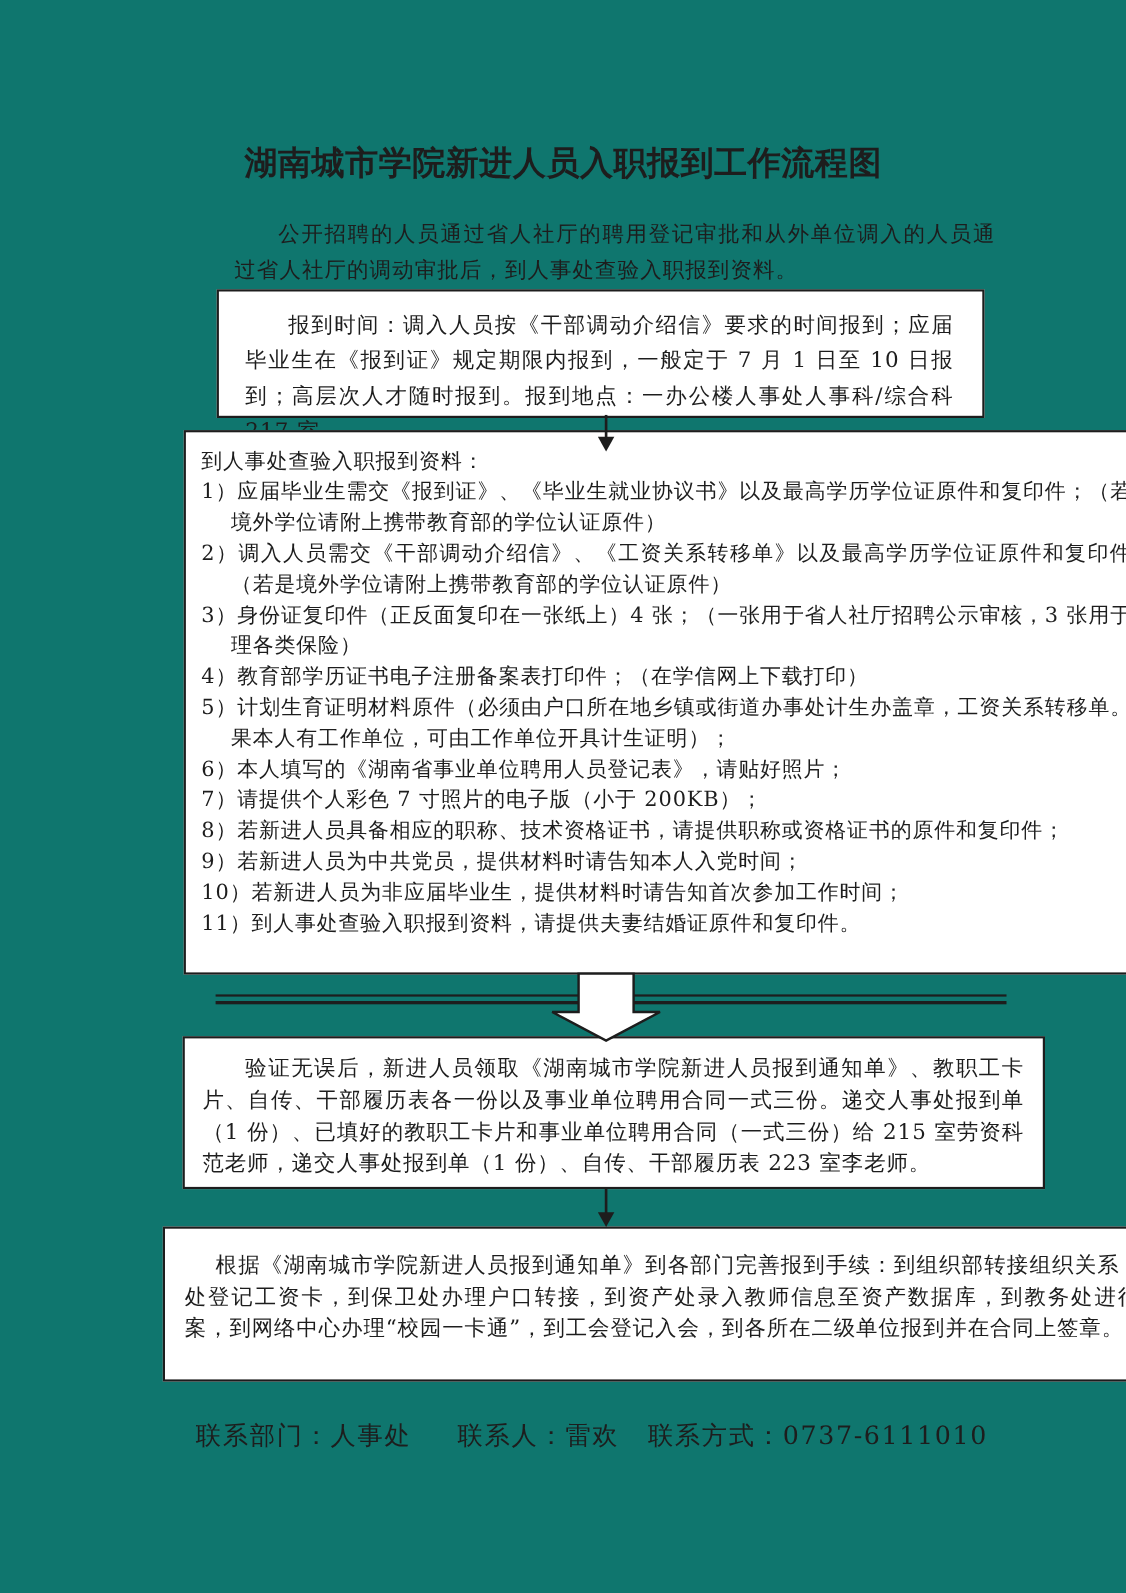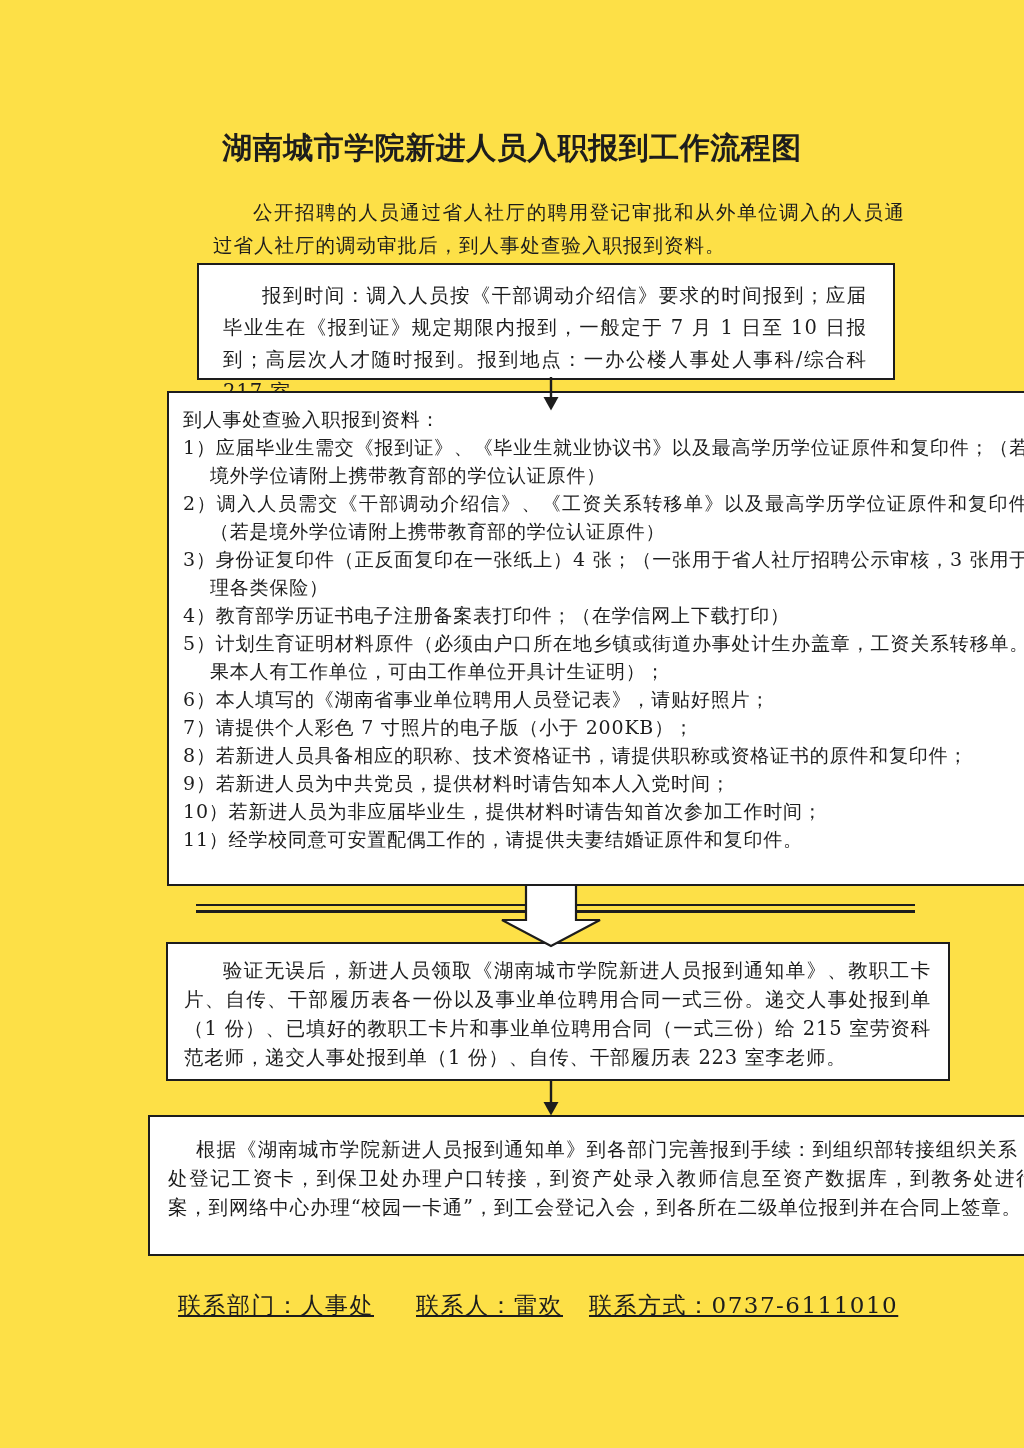--- a/index.html
+++ b/index.html
@@ -1,21 +1,21 @@
 <!DOCTYPE html>
 <html lang="zh"><head>
 <meta charset="utf-8">
 <style>
   html, body { margin: 0; padding: 0; background: #e8e8e8; }
   .page {
     position: relative;
     width: 1024px;
     height: 1448px;
     margin: 0 auto;
-    background: #fde047;
+    background: #0f766e;
     color: #1d1d1d;
     font-family: "DejaVu Serif", "Liberation Serif", serif;
     overflow: hidden;
   }
   .page-title {
     position: absolute;
     left: 0; top: 128px;
     width: 100%;
     margin: 0;
     text-align: center;
@@ -106,21 +106,20 @@
     text-align: justify;
   }
   .box-departments p { text-indent: 28px; }
   .contact-footer {
     position: absolute;
     left: 178px; top: 1290px;
     margin: 0;
     font-size: 23px;
     letter-spacing: 1.5px;
     white-space: nowrap;
-    text-decoration: underline;
   }
   .contact-footer .seg-dept   { margin-right: 42px; }
   .contact-footer .seg-person { margin-right: 26px; }
 </style>
 </head>
 <body>
 
 <div class="page">
 
   <h1 class="page-title">湖南城市学院新进人员入职报到工作流程图</h1>
@@ -142,21 +141,21 @@
       <li class="ck-item"><span>1）</span><span>应届毕业生需交《报到证》、《毕业生就业协议书》以及最高学历学位证原件和复印件；（若是境外学位请附上携带教育部的学位认证原件）</span></li>
       <li class="ck-item"><span>2）</span><span>调入人员需交《干部调动介绍信》、《工资关系转移单》以及最高学历学位证原件和复印件；（若是境外学位请附上携带教育部的学位认证原件）</span></li>
       <li class="ck-item"><span>3）</span><span>身份证复印件（正反面复印在一张纸上）4 张；（一张用于省人社厅招聘公示审核，3 张用于办理各类保险）</span></li>
       <li class="ck-item"><span>4）</span><span>教育部学历证书电子注册备案表打印件；（在学信网上下载打印）</span></li>
       <li class="ck-item"><span>5）</span><span>计划生育证明材料原件（必须由户口所在地乡镇或街道办事处计生办盖章，工资关系转移单。如果本人有工作单位，可由工作单位开具计生证明）；</span></li>
       <li class="ck-item"><span>6）</span><span>本人填写的《湖南省事业单位聘用人员登记表》，请贴好照片；</span></li>
       <li class="ck-item"><span>7）</span><span>请提供个人彩色 7 寸照片的电子版（小于 200KB）；</span></li>
       <li class="ck-item"><span>8）</span><span>若新进人员具备相应的职称、技术资格证书，请提供职称或资格证书的原件和复印件；</span></li>
       <li class="ck-item"><span>9）</span><span>若新进人员为中共党员，提供材料时请告知本人入党时间；</span></li>
       <li class="ck-item"><span>10）</span><span>若新进人员为非应届毕业生，提供材料时请告知首次参加工作时间；</span></li>
-      <li class="ck-item"><span>11）</span><span>经学校同意可安置配偶工作的，请提供夫妻结婚证原件和复印件。</span></li>
+      <li class="ck-item"><span>11）</span><span>到人事处查验入职报到资料，请提供夫妻结婚证原件和复印件。</span></li>
     </ul>
   </div>
 
   <div class="divider-double"></div>
 
   <svg class="block-arrow" width="104" height="64" viewBox="0 0 104 64">
     <polygon points="27,1 77,1 77,36 101,36 52,62 3,36 27,36" fill="#ffffff" stroke="#1d1d1d" stroke-width="2.2"></polygon>
   </svg>
 
   <div class="box box-verification">

